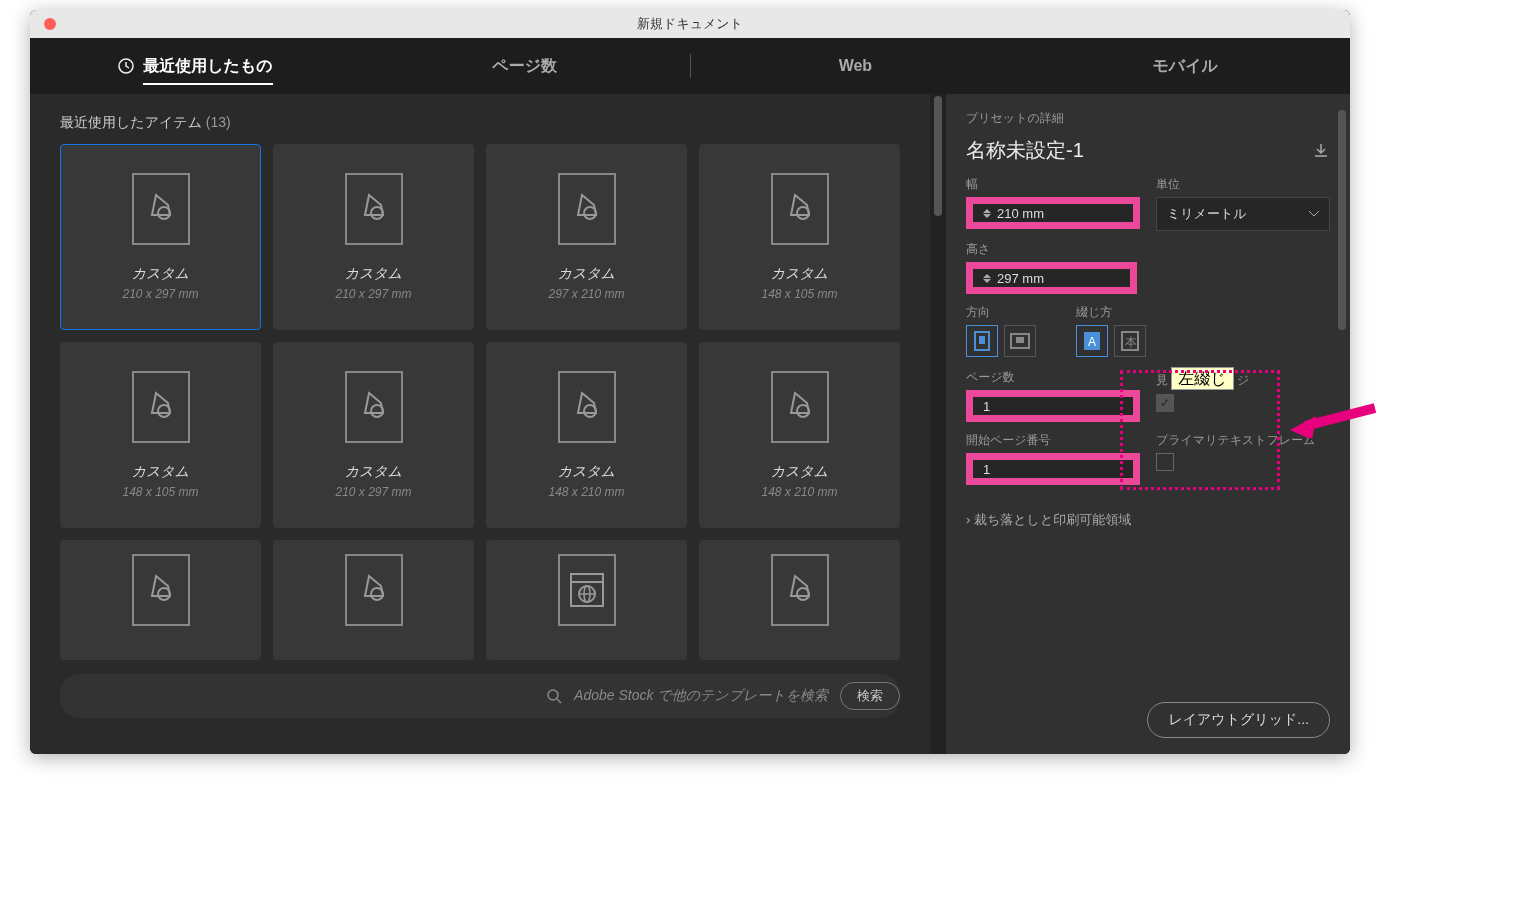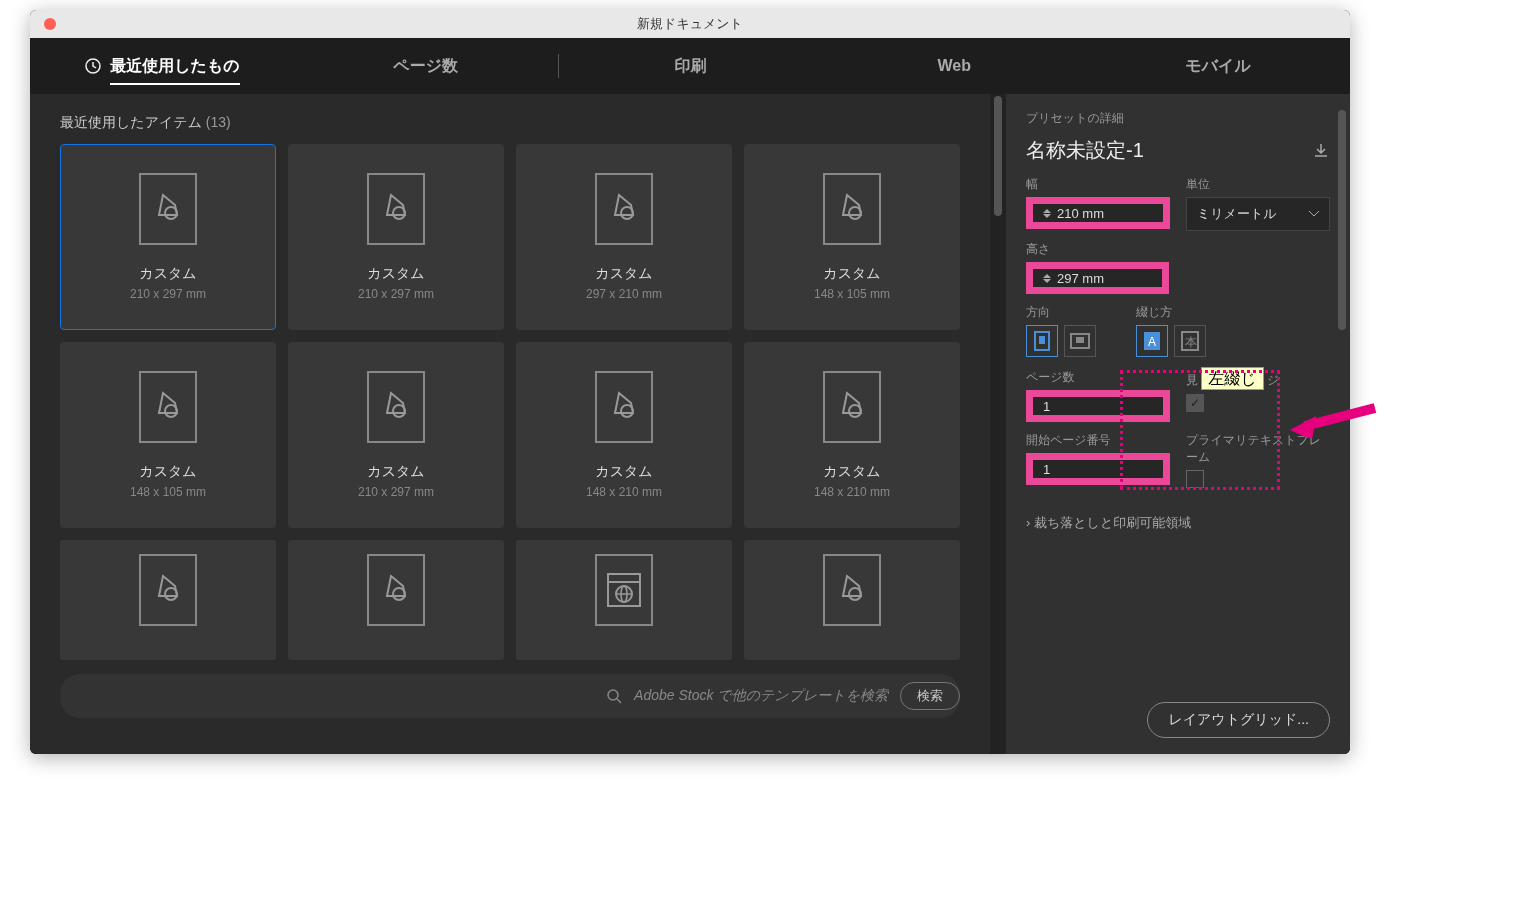--- a/index.html
+++ b/index.html
@@ -10,31 +10,31 @@
   .titlebar-title { position: absolute; left: 50%; transform: translateX(-50%); font-size: 13px; color: #333; }
   .tabs { height: 56px; background: #1d1d1d; display: flex; align-items: center; }
   .tab { flex: 1; text-align: center; color: #aaa; font-size: 16px; cursor: pointer; display: flex; align-items: center; justify-content: center; gap: 8px; height: 100%; font-weight: bold; }
   .tab.active { color: #fff; }
   .tab.active .tab-label { border-bottom: 2px solid #fff; padding-bottom: 6px; margin-bottom: -8px; }
   .tab-divider { width: 1px; height: 24px; background: #555; }
   .body { display: flex; background: #2a2a2a; height: 660px; }
   .left { flex: 1; padding: 20px 30px; position: relative; }
   .section-title { color: #ccc; font-size: 14px; margin-bottom: 12px; }
   .count { color: #999; }
-  .grid { display: grid; grid-template-columns: repeat(4, 1fr); gap: 12px; }
+  .grid { display: grid; grid-template-columns: repeat(4, 1fr); gap: 12px; font-style: italic; }
   .card { background: #383838; border-radius: 4px; height: 186px; display: flex; flex-direction: column; align-items: center; justify-content: center; cursor: pointer; border: 1px solid transparent; }
   .card.selected { border: 1px solid #1473e6; }
   .card-icon { width: 58px; height: 72px; border: 2px solid #888; margin-bottom: 20px; display: flex; align-items: center; justify-content: center; }
   .card-name { color: #ddd; font-size: 14px; margin-bottom: 4px; }
   .card-dim { color: #888; font-size: 12px; }
   .stock-bar { margin-top: 14px; background: #333; border-radius: 20px; height: 44px; display: flex; align-items: center; justify-content: flex-end; gap: 12px; color: #888; font-size: 14px; }
   .search-btn { border: 1px solid #777; border-radius: 16px; padding: 4px 16px; color: #ccc; font-size: 13px; cursor: pointer; }
   .vscroll { width: 16px; background: #222; display: flex; flex-direction: column; }
   .scroll-thumb { background: #555; width: 8px; margin: 2px auto; height: 120px; border-radius: 4px; }
-  .right { width: 344px; background: #313131; padding: 16px 20px; display: flex; flex-direction: column; position: relative; }
+  .right { width: 404px; background: #313131; padding: 16px 20px; display: flex; flex-direction: column; position: relative; }
   .panel-title { color: #999; font-size: 12px; margin-bottom: 10px; }
   .name-row { display: flex; align-items: center; justify-content: space-between; margin-bottom: 12px; }
   .doc-name { color: #eee; font-size: 20px; }
   .field-row { display: flex; gap: 16px; margin-bottom: 10px; }
   .field { flex: 1; }
   .field-label { color: #999; font-size: 12px; margin-bottom: 4px; display: block; }
   .input-box { background: #262626; border: 7px solid #ec4899; color: #ddd; font-size: 13px; padding: 6px 10px; display: flex; align-items: center; height: 32px; }
   .stepper { display: flex; flex-direction: column; gap: 1px; margin-right: 6px; }
   .chev { width: 0; height: 0; border-left: 4px solid transparent; border-right: 4px solid transparent; }
   .chev.up { border-bottom: 4px solid #aaa; }
@@ -77,23 +77,20 @@
             <path d="M9 5 V9 L12 11" stroke="#eee" stroke-width="1.5" fill="none"></path>
           </svg>
       </span>
       <span class="tab-label">最近使用したもの</span>
     </div>
     <div class="tab">
         <span>ページ数</span>
       </div>
     <div class="tab-divider"></div>
     <div class="tab">
-        <span>印刷</span>
-      </div>
-    <div class="tab">
         <span>Web</span>
       </div>
     <div class="tab">
         <span>モバイル</span>
       </div>
   </div>
 
   <div class="body">
 
     <div class="left">

